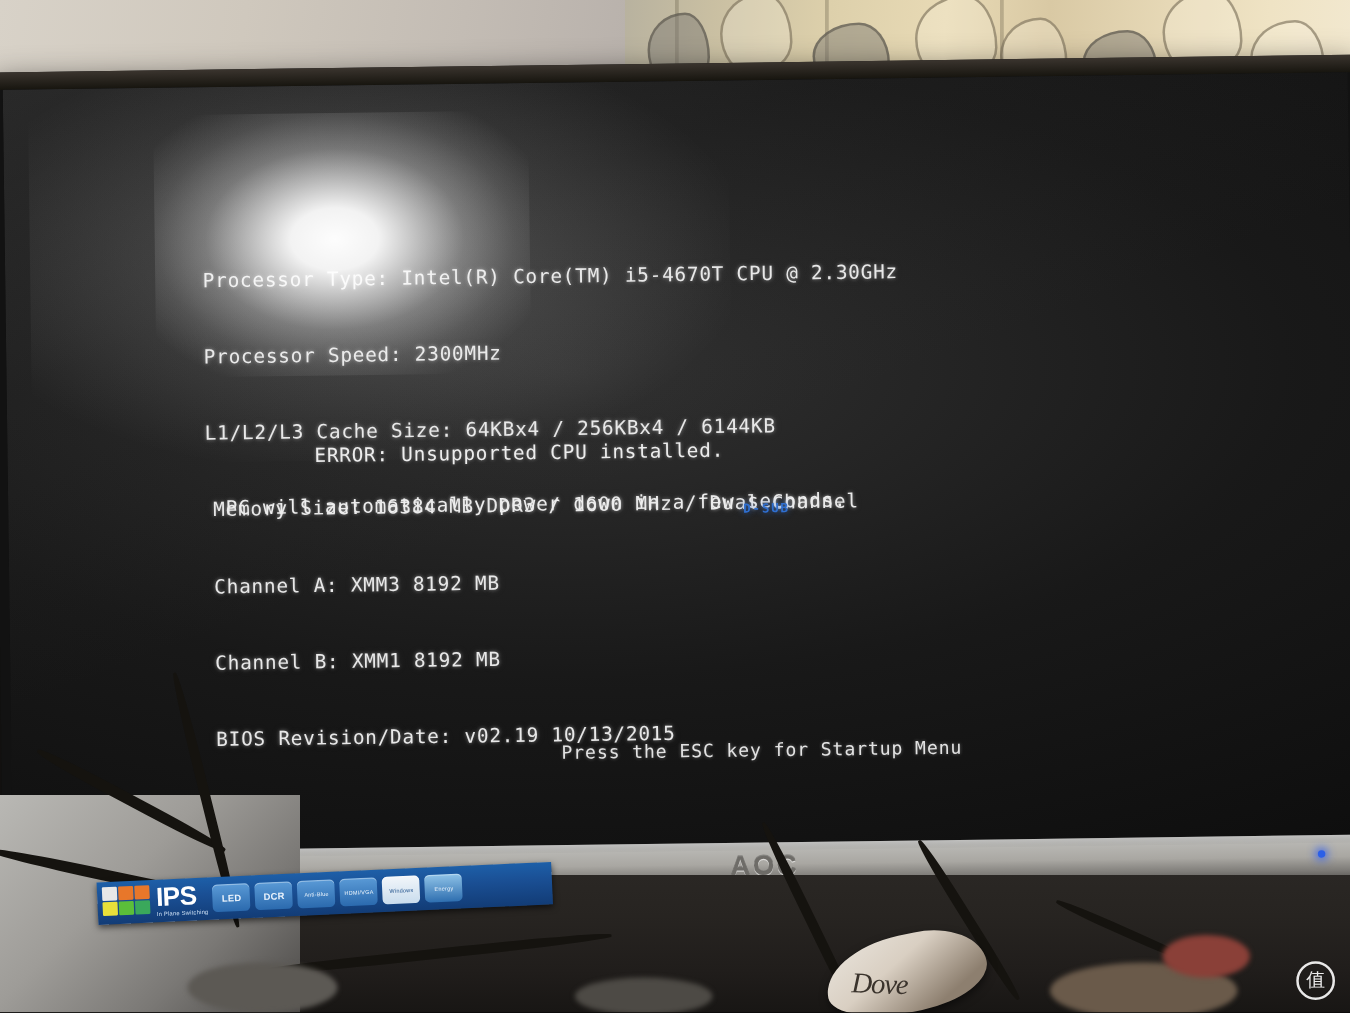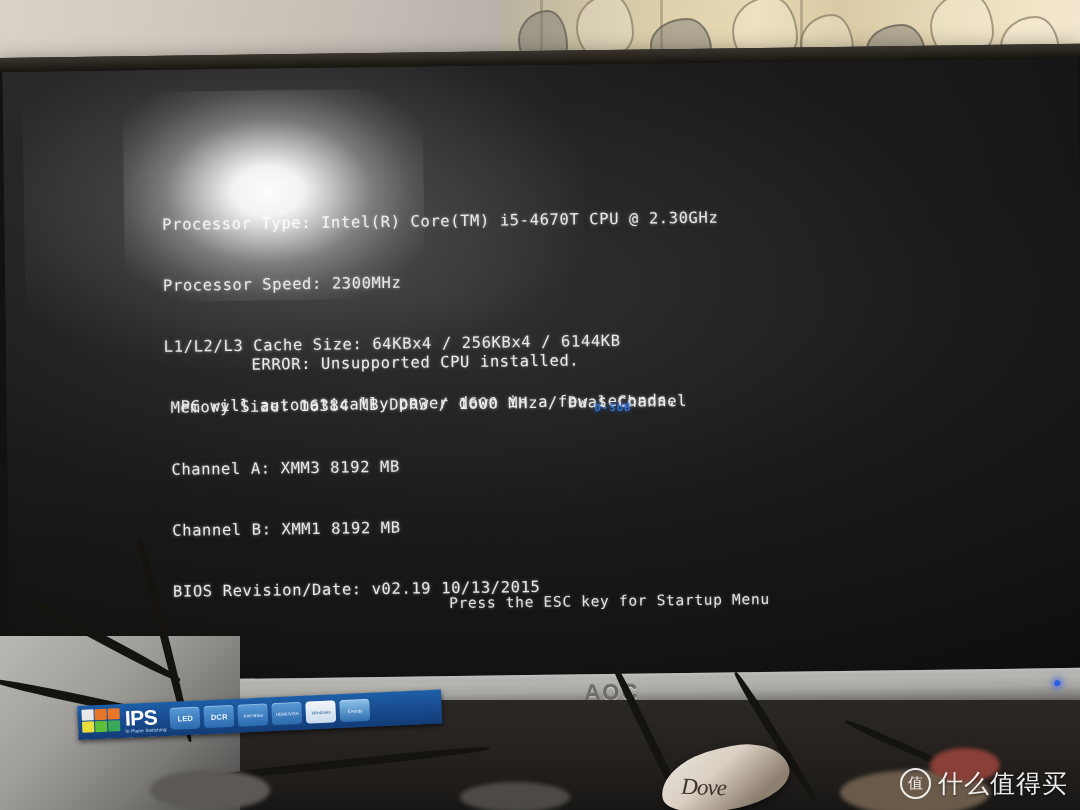--- a/index.html
+++ b/index.html
@@ -472,16 +472,15 @@
     <div class="badge light">
       <span class="mini">Windows</span>
     </div>
     <div class="badge photo">
       <span class="mini">Energy</span>
     </div>
   </div>
 
   <div class="watermark">
     <div class="wm-logo">值</div>
-    <div class="wm-text">什么值得买</div>
   </div>
 
 </div>
 
 </body></html>

